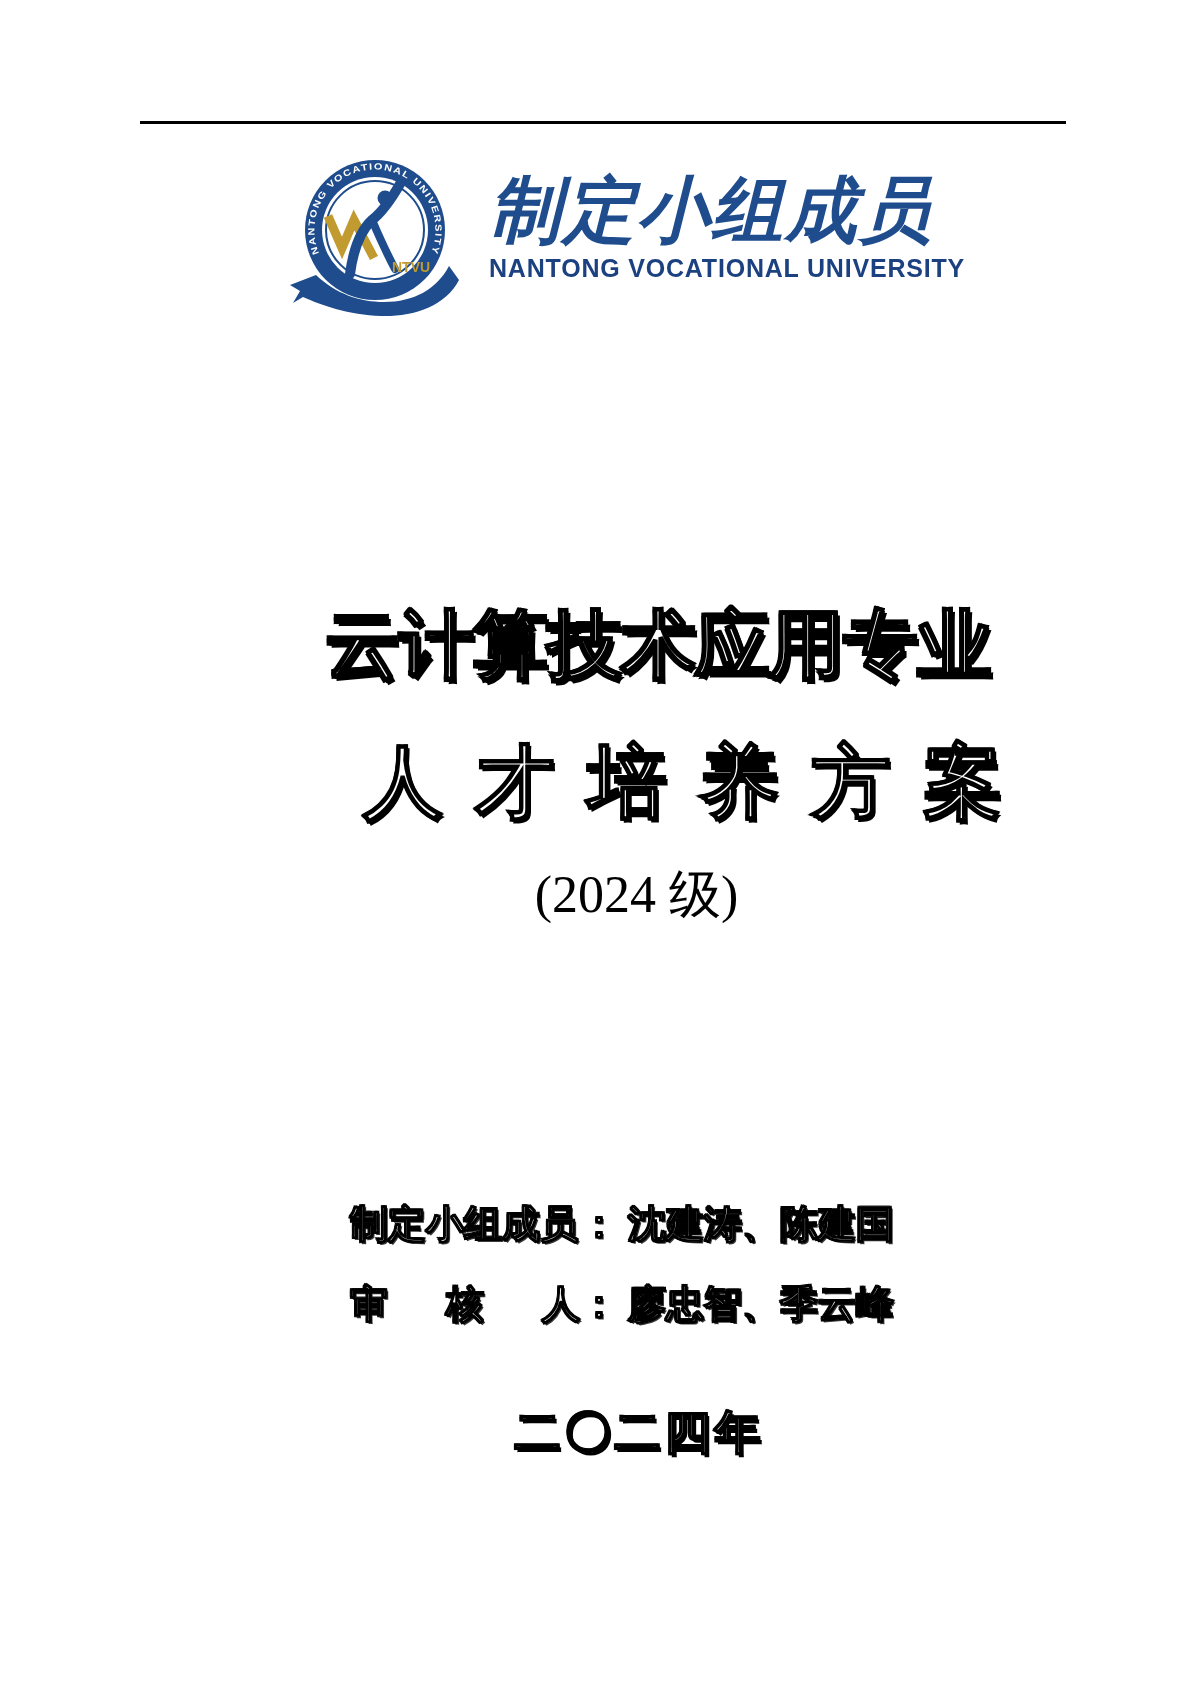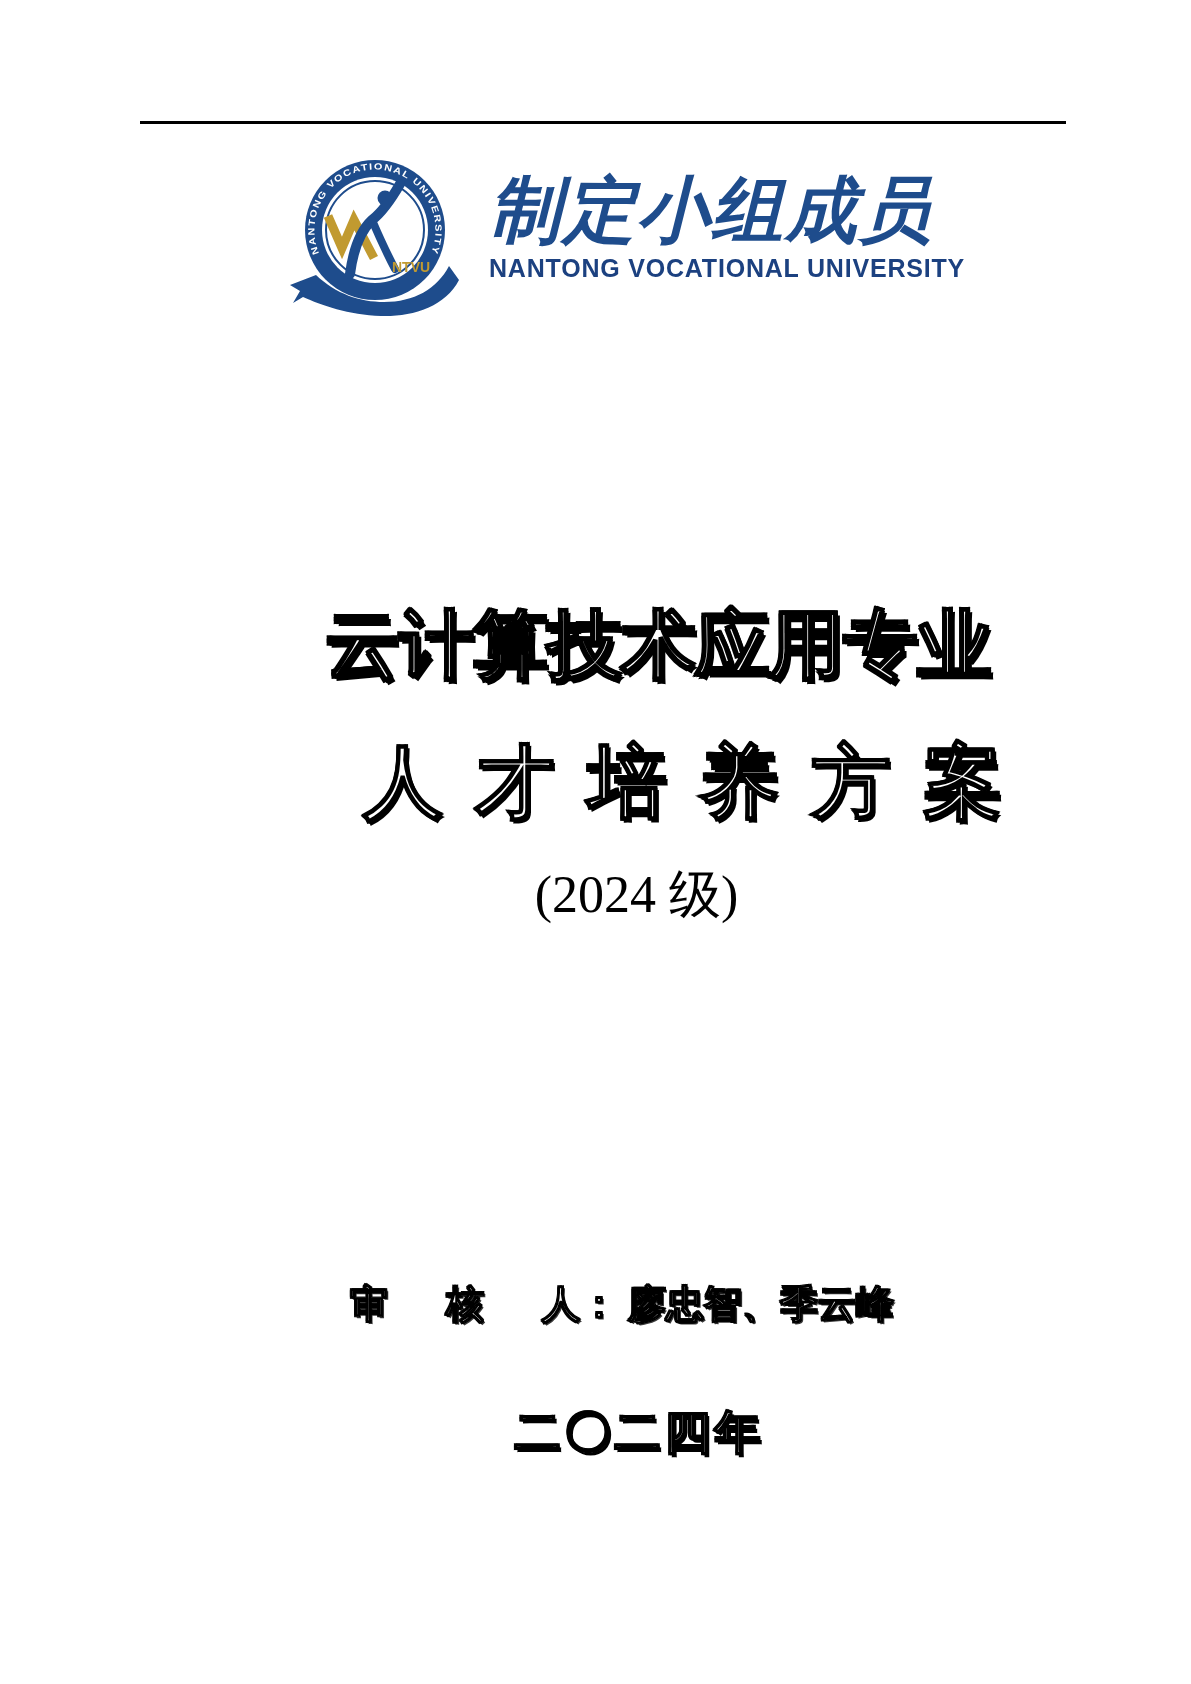--- a/index.html
+++ b/index.html
@@ -136,20 +136,23 @@
       <div class="logo-en">NANTONG VOCATIONAL UNIVERSITY</div>
     </div>
   </div>
 
   <div class="title1 hollow-hei">云计算技术应用专业</div>
 
   <div class="title2 hollow-song">人才培养方案</div>
 
   <div class="grade">(2024 级)</div>
 
+  <div class="credit-line l1">
+    <span class="credit-label hollow-hei-small">制定小组成员</span><span class="credit-colon hollow-hei-small">：</span><span class="credit-names hollow-hei-small">沈建涛、陈建国</span>
+  </div>
 
   <div class="credit-line l2">
     <span class="credit-label spread hollow-hei-small">
         <span>审</span>
         <span>核</span>
         <span>人</span>
       </span><span class="credit-colon hollow-hei-small">：</span><span class="credit-names hollow-hei-small">廖忠智、季云峰</span>
   </div>
 
   <div class="year-line hollow-song">二〇二四年</div>

